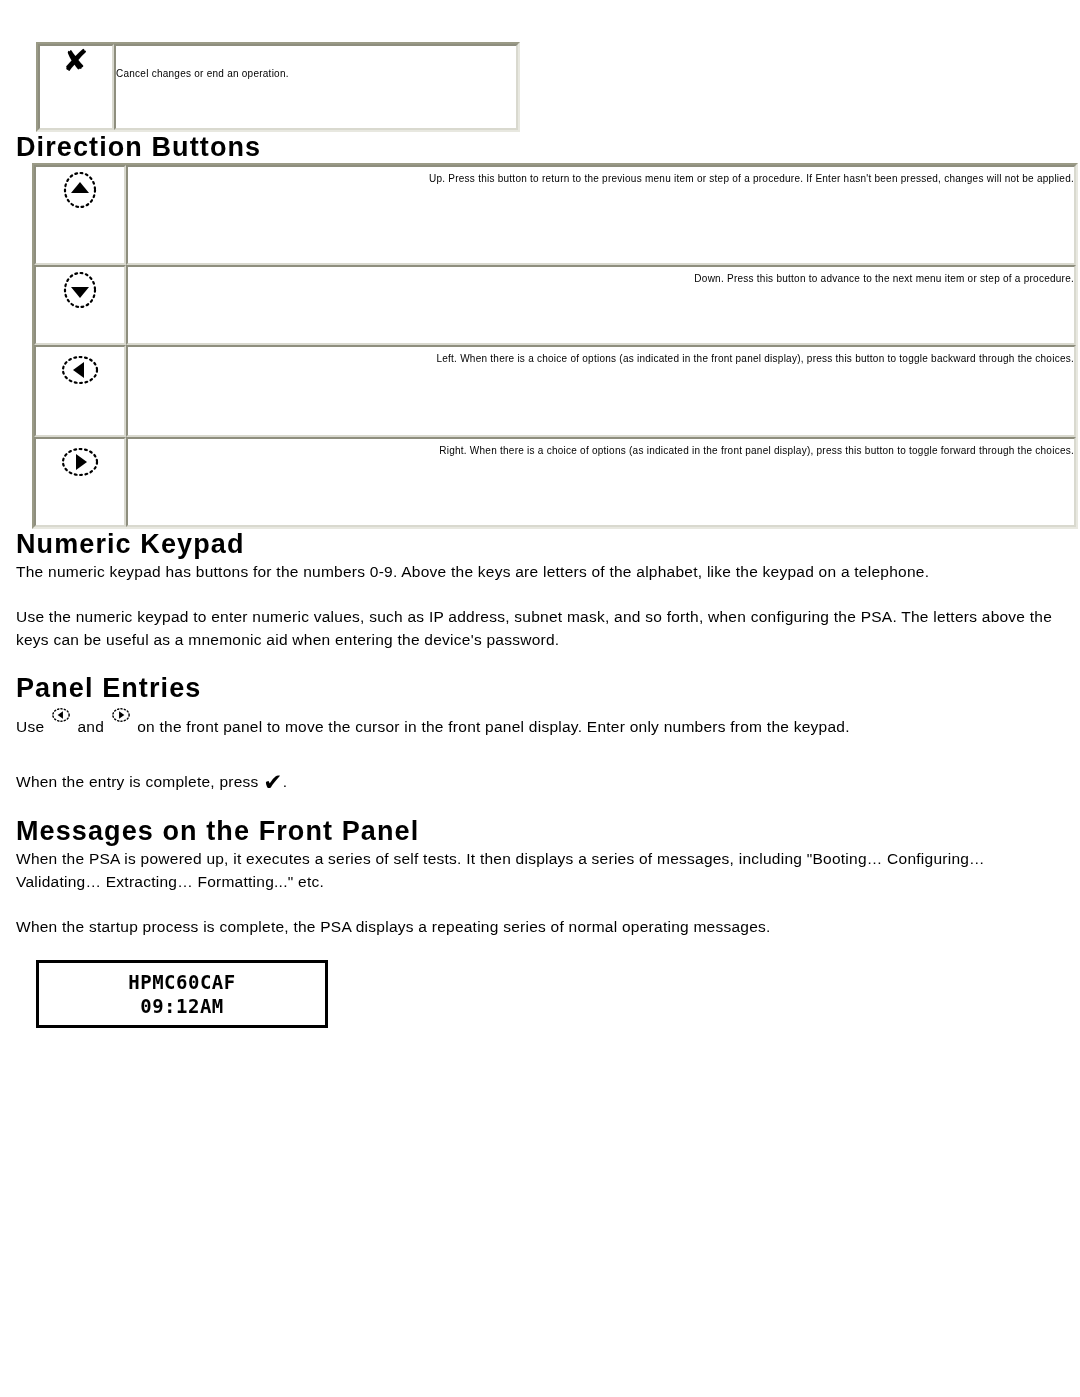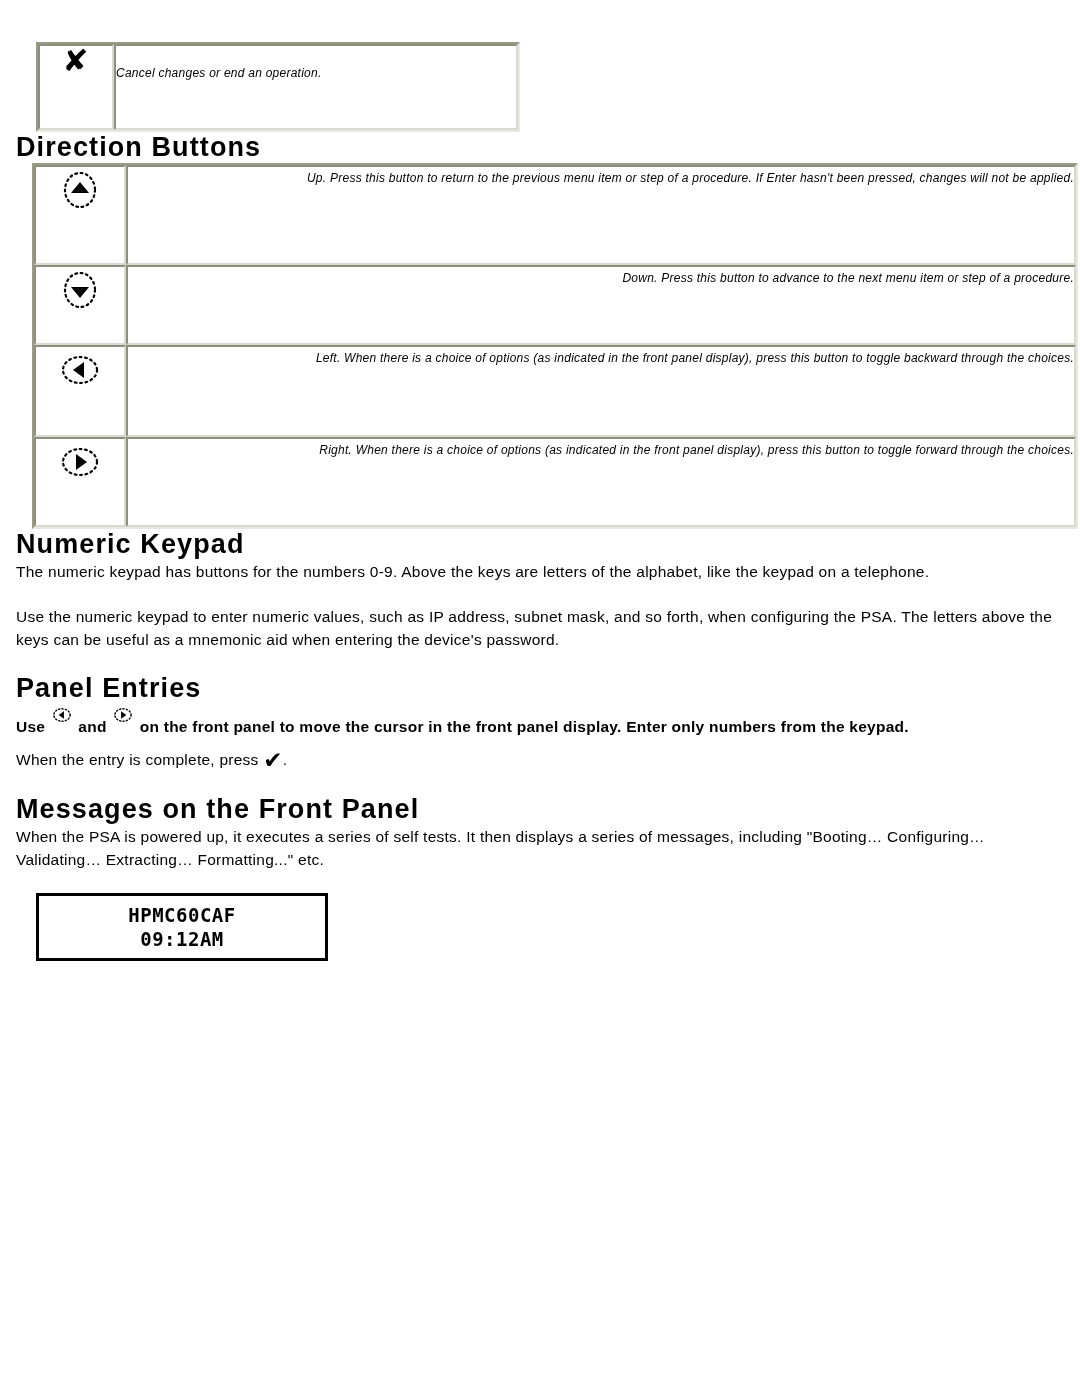--- a/index.html
+++ b/index.html
@@ -38,21 +38,21 @@
   
   p.body-text {
     font-family: "Liberation Sans", "DejaVu Sans", sans-serif;
     font-size: 15.5px;
     line-height: 23px;
     letter-spacing: 0.25px;
     color: #000;
     margin: 0 0 22px 0;
     max-width: 1042px;
   }
-  p.body-text.tight { margin-bottom: 10px; font-weight: bold; }
+  p.body-text.tight { margin-bottom: 32px; }
 
   
   table.doc-table {
     border-collapse: separate;
     border-spacing: 0;
     background: #ffffff;
     border: 2px solid;
     border-color: #9a9a86 #e8e8e0 #e8e8e0 #9a9a86;
     table-layout: fixed;
   }
@@ -64,24 +64,23 @@
     padding: 0;
   }
   td.icon-cell {
     width: 86px;
     text-align: center;
     vertical-align: middle;
     padding: 0;
   }
   td.desc-cell {
     padding: 14px 16px 14px 18px;
-    font-size: 12px;
+    font-size: 10px;
     line-height: 23px;
     letter-spacing: 0.25px;
-    font-style: italic;
   }
 
   
   #cancel-table { width: 484px; margin-left: 20px; margin-top: 42px; }
   #cancel-table td.icon-cell { width: 72px; height: 82px; }
   #cancel-table td.desc-cell { padding-top: 16px; }
 
   
   #direction-table { width: 1046px; margin-left: 16px; text-align: right; }
   #direction-table td.icon-cell { width: 88px; }
@@ -248,20 +247,21 @@
     <span>on the front panel to move the cursor in the front panel display. Enter only numbers from the keypad.</span>
   </p>
 
   <p class="body-text">
     <span>When the entry is complete, press</span>
     <span class="check-glyph">✔</span><span>.</span>
   </p>
 
   <h2 class="section-heading h-messages">Messages on the Front Panel</h2>
   <p class="body-text">When the PSA is powered up, it executes a series of self tests. It then displays a series of messages, including "Booting… Configuring… Validating… Extracting… Formatting..." etc.</p>
+  <p class="body-text">When the startup process is complete, the PSA displays a repeating series of normal operating messages.</p>
 
   <div id="lcd-panel">
     <div class="lcd-line">HPMC60CAF</div>
     <div class="lcd-line">09:12AM</div>
   </div>
 
 
 </div>
 
 </body></html>

